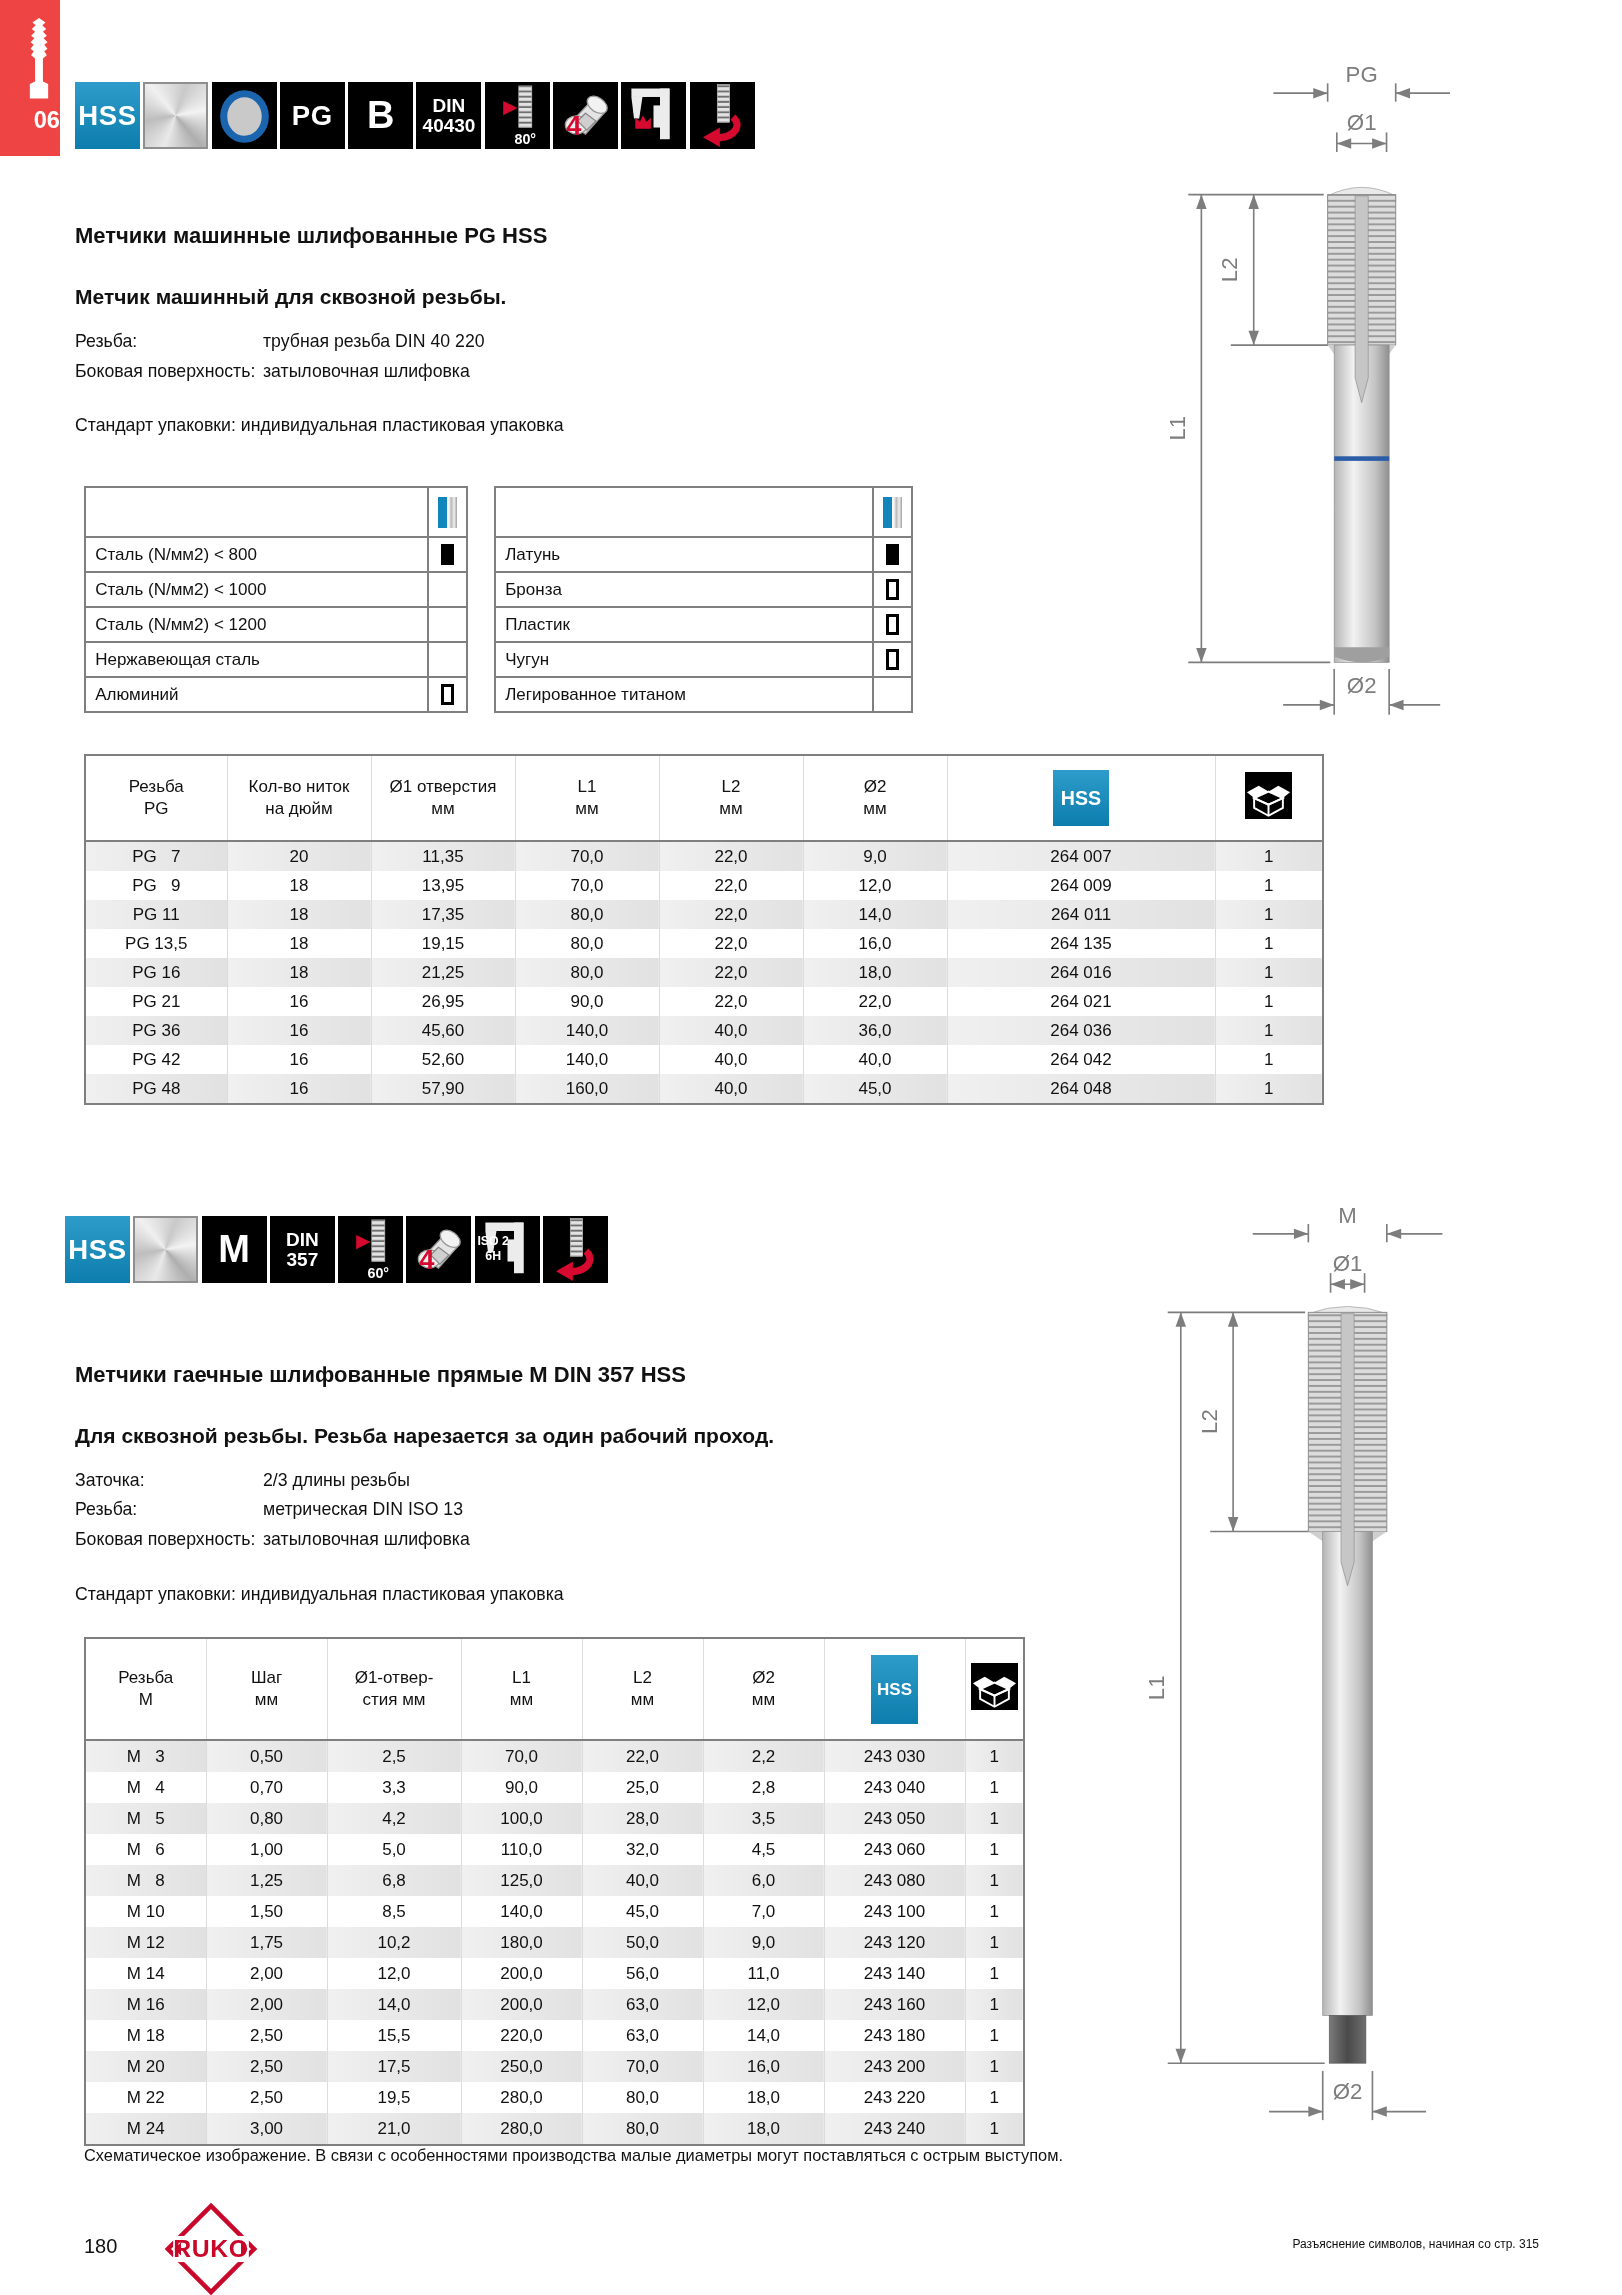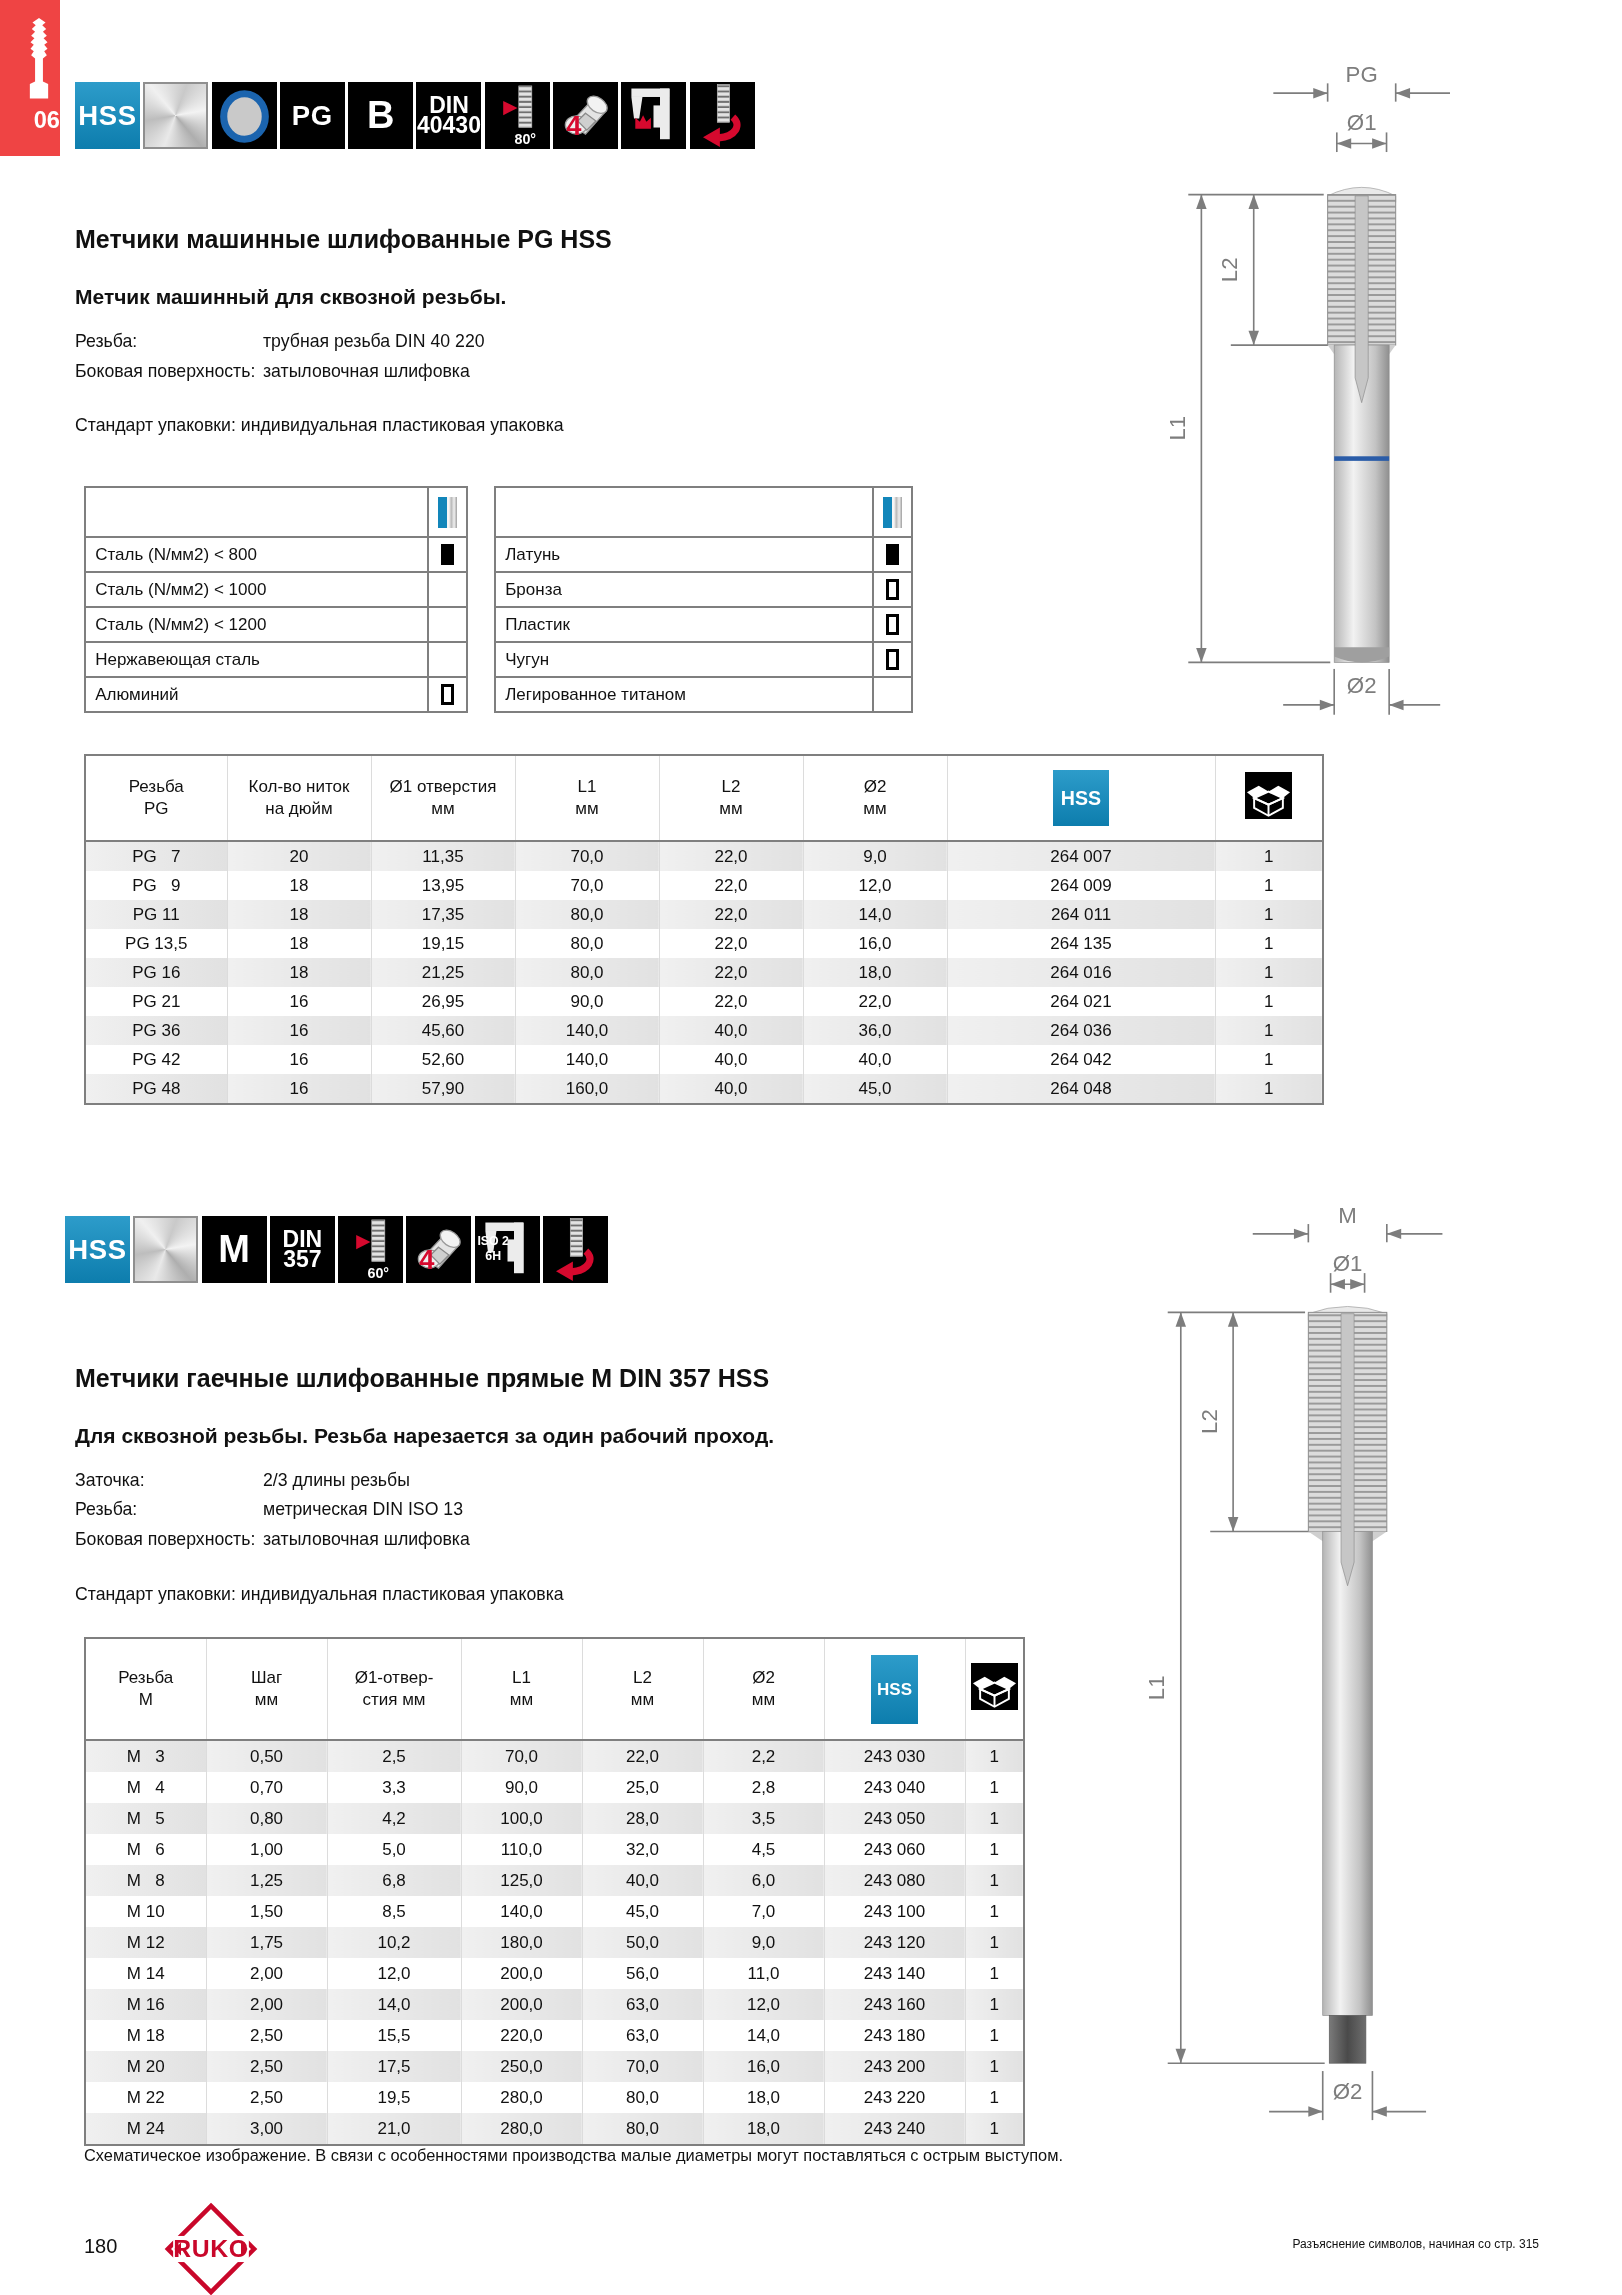--- a/index.html
+++ b/index.html
@@ -10,24 +10,24 @@
   .tab svg{margin-top:18.3px;}
   .tab-num{font-weight:700;font-size:23.6px;margin-top:1.3px;}
   
   .badges{display:flex;gap:3.3px;}
   .badge{width:65px;height:67px;position:relative;flex:0 0 auto;display:flex;align-items:center;justify-content:center;box-sizing:border-box;}
   .badge.black{background:#000;color:#fff;}
   .badge.blue{background:linear-gradient(180deg,#2d9cca,#0d7dad);color:#fff;}
   .badge.metal{background:conic-gradient(from 20deg at 50% 50%,#c9c9c9,#f3f3f3,#aeaeae,#e9e9e9,#bdbdbd,#f0f0f0,#c9c9c9);border:2.6px solid #8f8f8f;}
   .badge .big{font-weight:700;font-size:27.5px;letter-spacing:0.7px;}
   .badge .huge{font-weight:700;font-size:38px;}
-  .badge .din{font-weight:700;font-size:23px;line-height:19.6px;text-align:center;letter-spacing:0;}
+  .badge .din{font-weight:700;font-size:19px;line-height:19.6px;text-align:center;letter-spacing:0;}
   svg text{font-family:"Liberation Sans",sans-serif;}
   
-  .h-title{left:75px;font-size:25px;font-weight:700;letter-spacing:0;}
+  .h-title{left:75px;font-size:22px;font-weight:700;letter-spacing:0;}
   .h-sub{left:75px;font-size:21px;font-weight:700;}
   .spec{left:75px;font-size:17.7px;}
   .spec .lbl{display:inline-block;width:188px;}
   
   .mat{border-collapse:collapse;table-layout:fixed;font-size:17px;}
   .mat td{border:2px solid #7f7f7f;height:33px;padding:0 0 0 9.2px;background:#fff;}
   .mat td.chk{width:39px;text-align:center;padding:0;}
   .mat tr.hdr td{height:48px;}
   .mat-ico{display:inline-block;width:19.6px;height:31px;vertical-align:middle;background:linear-gradient(90deg,#1286ba 0 46%,#f5f5f5 46% 58%,#b9b9b9 70%,#efefef 85%,#9f9f9f 100%);}
   .mark{display:inline-block;width:13px;height:21.6px;box-sizing:border-box;vertical-align:middle;}

